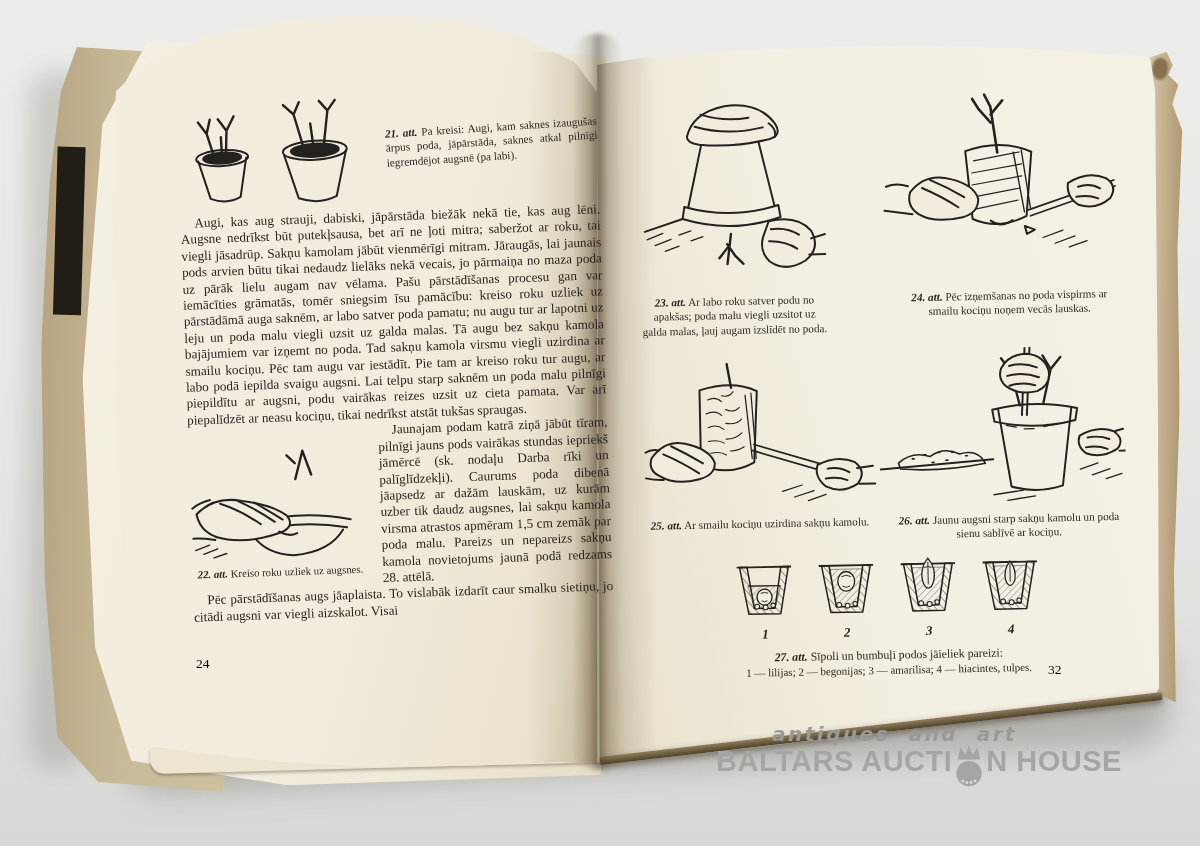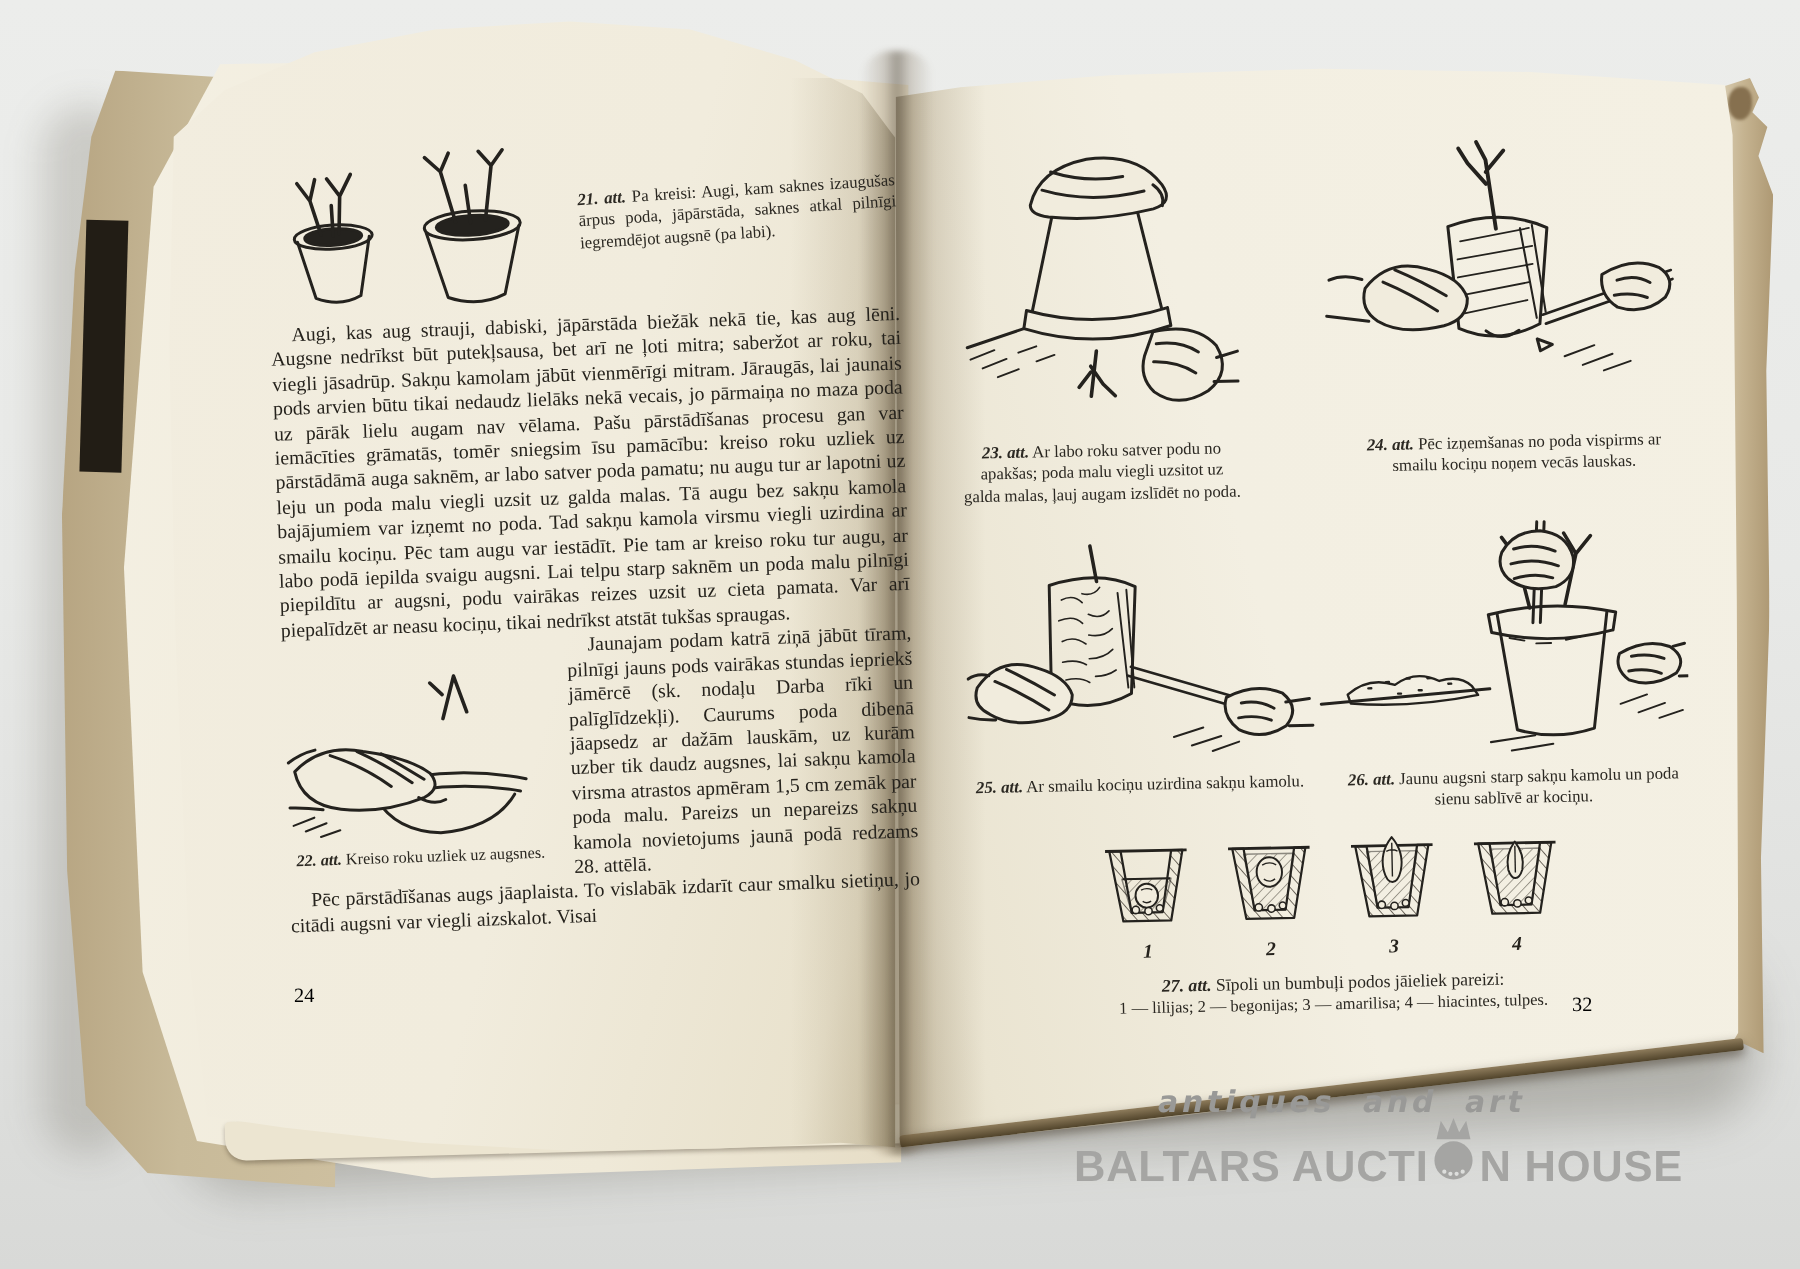--- a/index.html
+++ b/index.html
@@ -61,21 +61,21 @@
   .pots-row{display:flex;justify-content:center;gap:22px;margin-top:8px;}
   .pot{display:flex;flex-direction:column;align-items:center;}
   .pot-num{font-size:13px;font-weight:bold;font-style:italic;color:#26231d;margin-top:1px;}
   .fig27-cap{width:336px;margin:8px auto 0 auto;text-align:center;}
   .fig27-line1{font-size:11.8px;}
   .fig27-line2{font-size:11px;font-style:normal;}
   
   .watermark{left:716px;top:712px;z-index:60;margin-top:10px;}
   .wm-tagline{font-family:"DejaVu Sans",sans-serif;font-style:italic;font-weight:bold;font-size:20px;
        letter-spacing:2.5px;word-spacing:9px;color:#999997;margin:0 0 1px 56px;}
-  .wm-name{display:flex;align-items:flex-end;font-family:"Liberation Sans",sans-serif;font-weight:700;
+  .wm-name{display:flex;align-items:flex-start;font-family:"Liberation Sans",sans-serif;font-weight:700;
        font-size:29px;letter-spacing:.5px;color:#a5a5a3;line-height:1;}
   .wm-name svg{margin:0 1px;position:relative;top:-3px;}
   svg{display:block;}
 </style>
 </head>
 <body>
 
 <svg width="0" height="0" aria-hidden="true">
   <defs>
     <pattern id="hatchA" patternUnits="userSpaceOnUse" width="5" height="5" patternTransform="rotate(45)">

